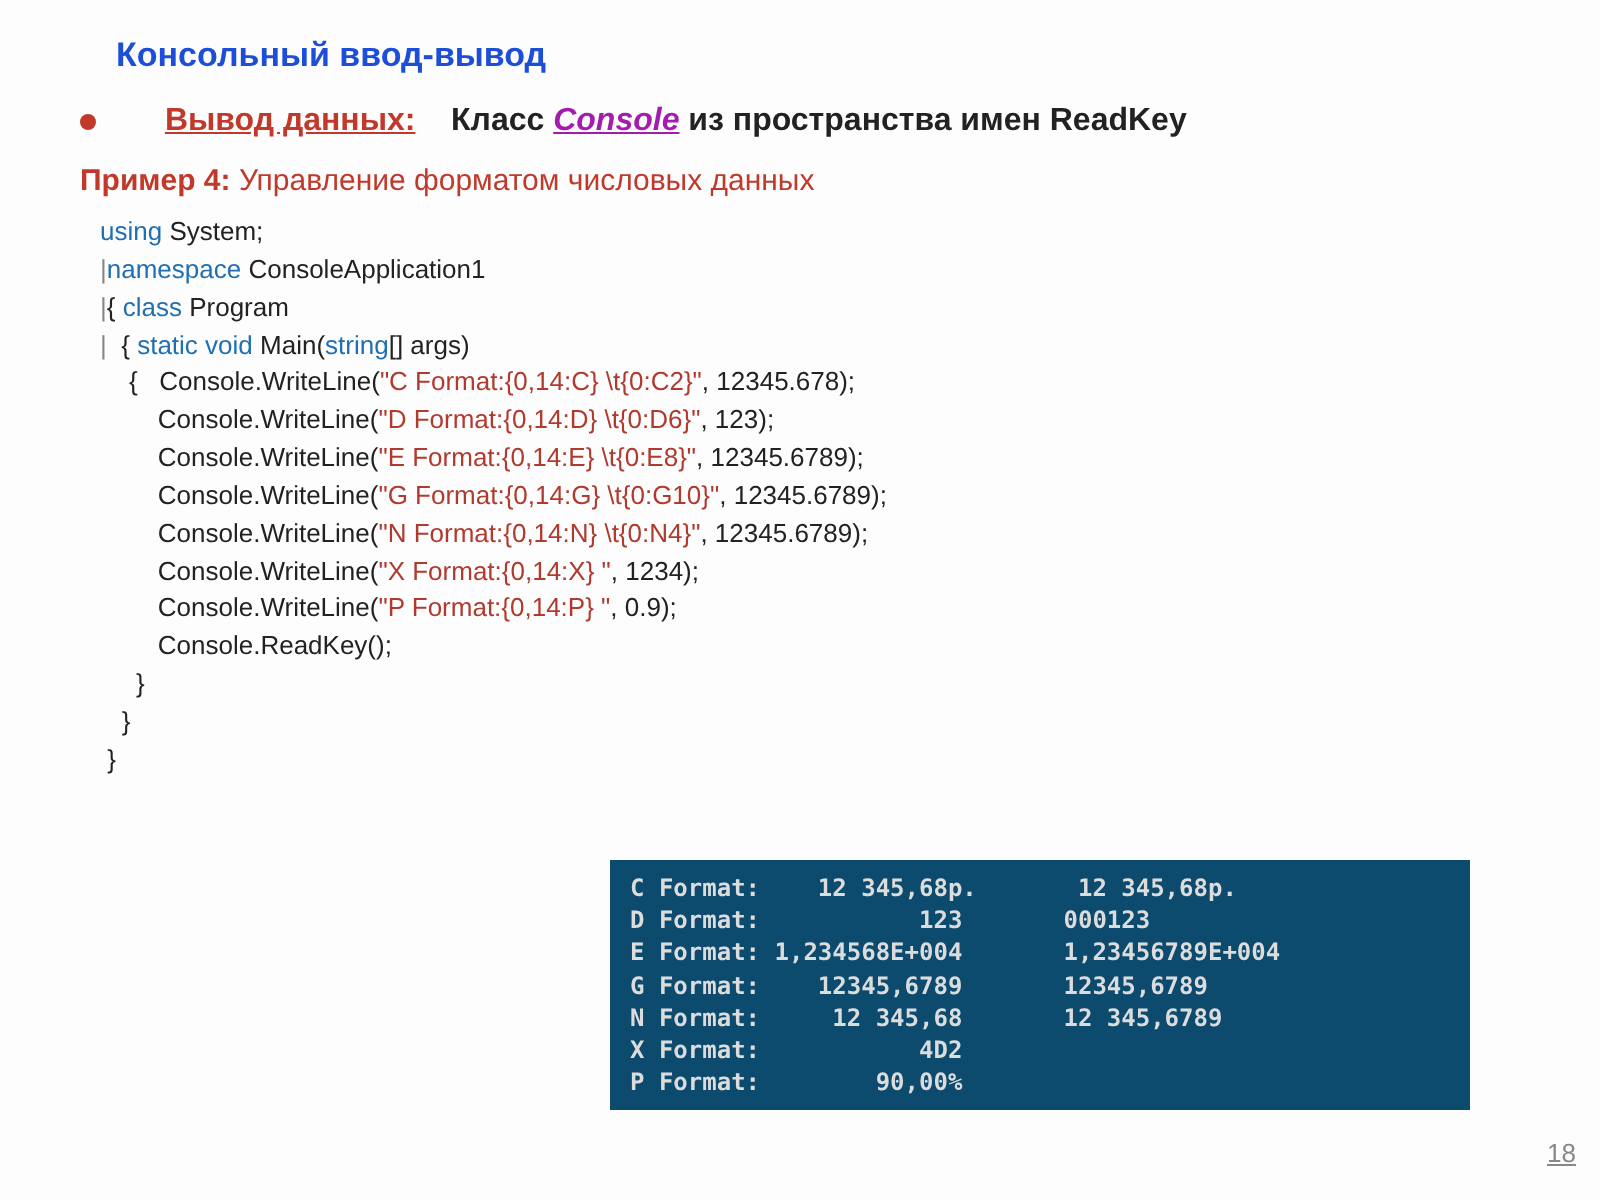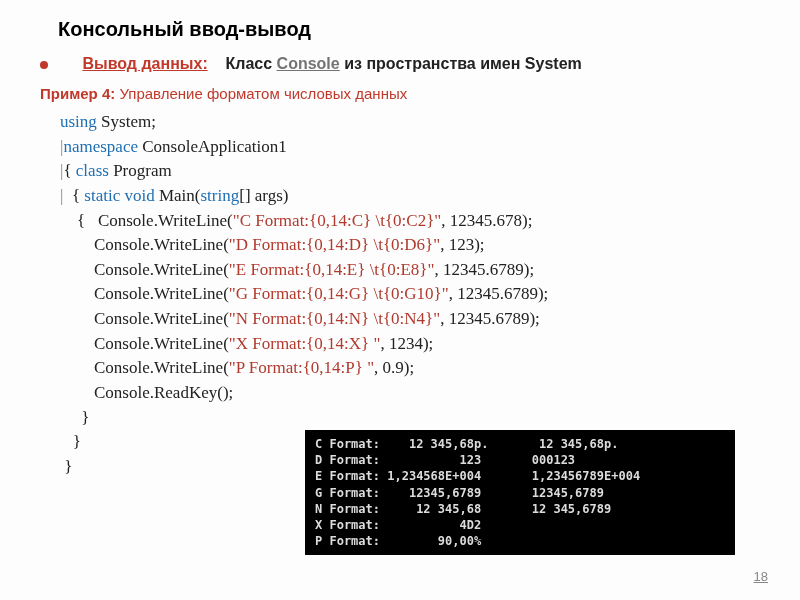--- a/index.html
+++ b/index.html
@@ -16,100 +16,101 @@
   }
   .bullet-dot {
     display: inline-block;
     width: 8px; height: 8px;
     border-radius: 50%;
     background: #c0392b;
     vertical-align: middle;
     margin-right: 6px;
   }
   .title-line {
-    color: #000000;
+    color: #1d4ed8;
     font-weight: bold;
-    font-size: 20px;
+    font-size: 17px;
     margin-left: 18px;
     margin-bottom: 14px;
   }
   .sub-line {
     font-size: 16px;
     margin-bottom: 12px;
   }
   .sub-line .out {
     color: #c0392b;
     text-decoration: underline;
     font-weight: bold;
     margin-left: 24px;
   }
   .sub-line .plain {
     color: #222;
     font-weight: bold;
   }
   .sub-line .console-word {
-    color: #737373;
+    color: #a21caf;
     font-weight: bold;
     text-decoration: underline;
+    font-style: italic;
   }
   .example-line {
     font-size: 15px;
     margin-bottom: 8px;
   }
   .example-line .label { color: #c0392b; font-weight: bold; }
   .example-line .desc { color: #c0392b; }
   .code {
-    font-family: Liberation Serif, serif;
-    font-size: 17px;
+    font-family: Liberation Sans, sans-serif;
+    font-size: 13px;
     line-height: 1.45;
-    margin-left: 20px;
+    margin-left: 10px;
     white-space: pre;
     color: #222;
   }
   .kw { color: #1f6fb2; }
   .str { color: #b13a2e; }
   .pipe { color: #888; }
   .console-output {
     position: absolute;
     left: 305px;
     top: 430px;
     width: 430px;
-    background: #000000;
+    background: #0c4a6e;
     color: #dcdcdc;
     font-family: Consolas, monospace;
     font-size: 12px;
     line-height: 1.35;
     padding: 6px 10px;
     white-space: pre;
     font-weight: bold;
   }
   .page-num {
     position: absolute;
-    right: 32px;
+    right: 12px;
     bottom: 16px;
     color: #888;
     font-size: 13px;
     text-decoration: underline;
   }
 </style>
 </head>
 <body>
 
 <div class="slide">
   <div class="title-line">Консольный ввод-вывод</div>
 
   <div class="sub-line">
     <span class="bullet-dot"></span>
     <span class="out">Вывод данных:</span>
     &nbsp;&nbsp;
     <span class="plain">Класс</span>
     <span> </span>
     <span class="console-word">Console</span>
     <span> </span>
-    <span class="plain">из пространства имен System</span>
+    <span class="plain">из пространства имен ReadKey</span>
   </div>
 
   <div class="example-line">
     <span class="label">Пример 4:</span>
     <span> </span>
     <span class="desc">Управление форматом числовых данных</span>
   </div>
 
   <div class="code"><span class="kw">using</span><span> System;</span>
 <span class="pipe">|</span><span class="kw">namespace</span><span> ConsoleApplication1</span>

